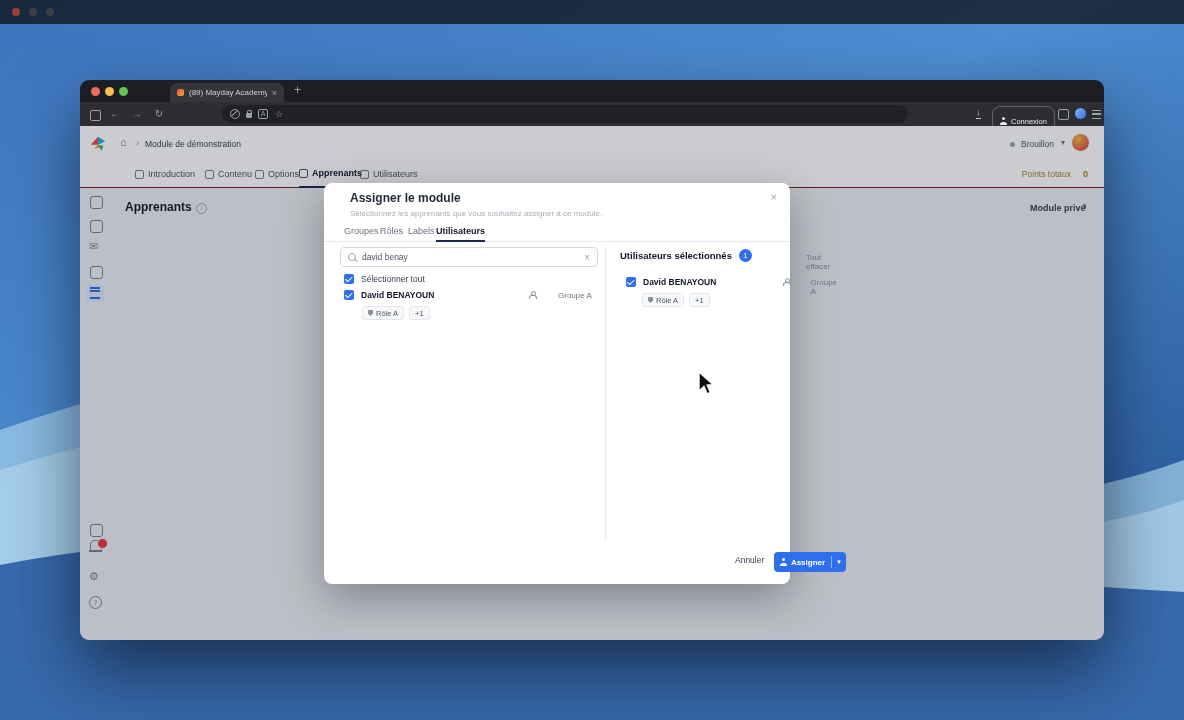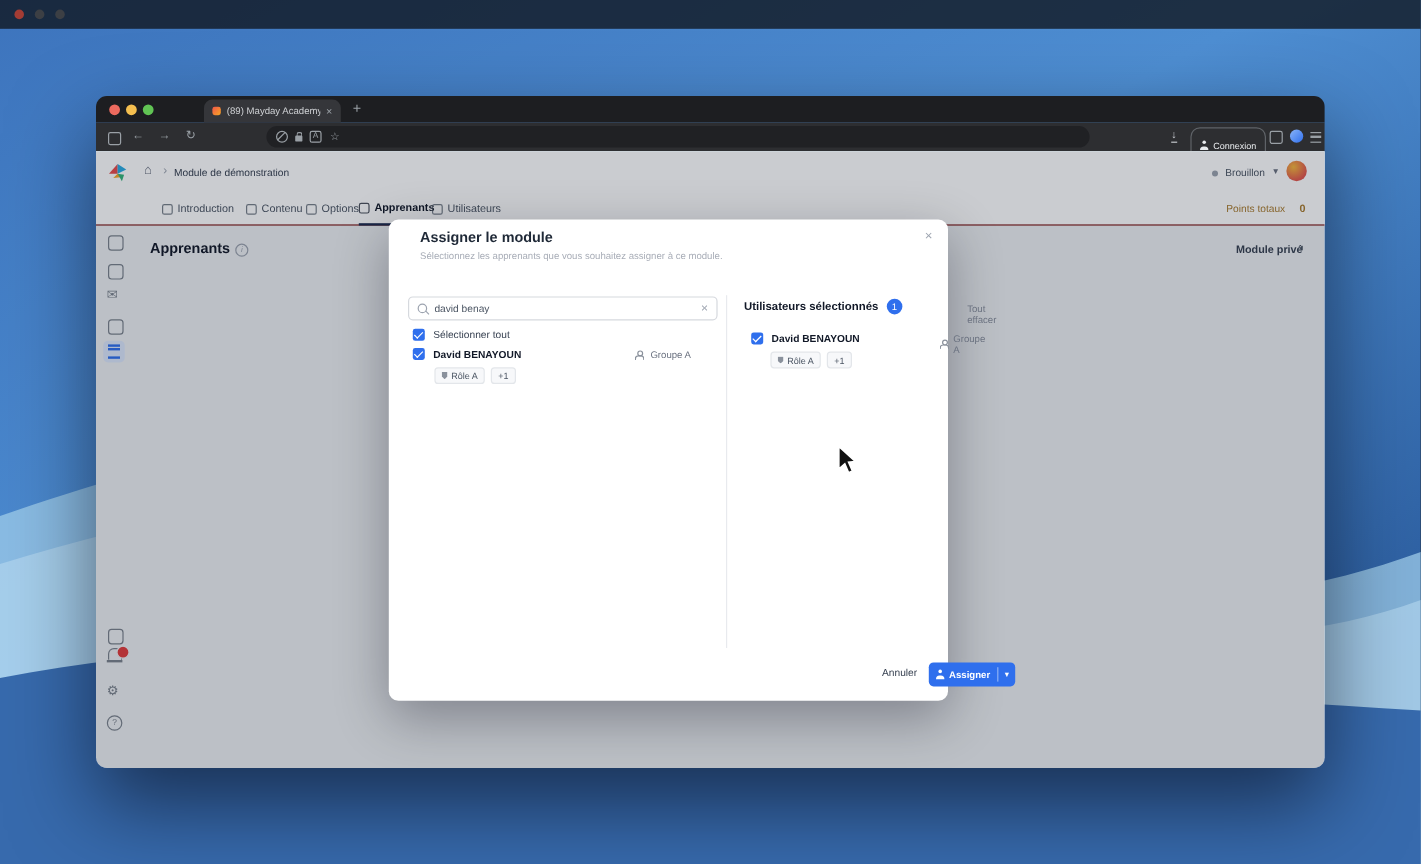--- a/index.html
+++ b/index.html
@@ -92,21 +92,21 @@
   .m-tab.active{color:#111827;font-weight:700;border-bottom:2px solid #1d2b4f}
   .m-search{position:absolute;left:16px;top:64px;width:258px;height:20px;border:1px solid #d6d9de;border-radius:4px;background:#fff;display:flex;align-items:center;gap:6px;padding:0 7px;box-sizing:border-box}
   .search-ic{width:6px;height:6px;border:1.2px solid #9ca3af;border-radius:50%;position:relative;flex:none}
   .search-ic::after{content:"";position:absolute;right:-3px;bottom:-1.5px;width:4px;height:1.2px;background:#9ca3af;transform:rotate(45deg)}
   .m-search input{flex:1;border:none;outline:none;background:transparent;font-family:"Liberation Sans",sans-serif;font-size:8.5px;color:#4b5563;padding:0}
   .m-clear{color:#9ca3af;font-size:10px;flex:none}
   .cb{width:10px;height:10px;border-radius:2px;background:#2f6fed;position:relative;flex:none}
   .cb::after{content:"";position:absolute;left:3px;top:1px;width:3px;height:5.5px;border:solid #fff;border-width:0 1.5px 1.5px 0;transform:rotate(45deg)}
   .all-row{position:absolute;left:20px;top:91px;display:flex;align-items:center;gap:7px;font-size:8.5px;color:#374151}
   .user-row{position:absolute;left:20px;top:107px;display:flex;align-items:center;gap:7px;font-size:8.5px;font-weight:700;color:#111827}
-  .group-chip{display:flex;align-items:center;gap:4px;font-size:8px;color:#6b7280;font-weight:400}
+  .group-chip{display:flex;align-items:flex-start;gap:20px;font-size:8px;color:#6b7280;font-weight:400}
   .chip-l{position:absolute;left:204px;top:108px}
   .ppl{position:relative;width:10px;height:8px}
   .ppl::before{content:"";position:absolute;left:3px;top:0;width:3px;height:3px;border:1px solid #8a919c;border-radius:50%}
   .ppl::after{content:"";position:absolute;left:1px;bottom:0;width:6px;height:3px;border:1px solid #8a919c;border-bottom:none;border-radius:3px 3px 0 0}
   .tags-row{position:absolute;display:flex;gap:5px}
   .tag{display:inline-flex;align-items:center;gap:3px;border:1px solid #e3e6ea;background:#f7f8fa;border-radius:3px;padding:1.5px 5px;font-size:7.5px;color:#4b5563}
   .shield-ic{width:5px;height:6px;background:#8a919c;clip-path:polygon(0 0,100% 0,100% 60%,50% 100%,0 60%)}
   .m-divider{position:absolute;left:281px;top:63px;width:1px;height:294px;background:#e8eaee}
   .sel-head{position:absolute;left:296px;top:66px;display:flex;align-items:center;gap:7px}
   .sel-title{font-size:9.5px;font-weight:700;color:#111827}
@@ -250,20 +250,26 @@
       <span class="module-private">Module privé</span>
       <span class="module-private-ic">◐</span>
 
       <div class="overlay"></div>
 
       <div class="modal">
         <span class="m-title">Assigner le module</span>
         <span class="m-close">×</span>
         <span class="m-sub">Sélectionnez les apprenants que vous souhaitez assigner à ce module.</span>
 
+        <div class="m-tabs">
+          <span class="m-tab" style="left:20px">Groupes</span>
+          <span class="m-tab" style="left:56px">Rôles</span>
+          <span class="m-tab" style="left:84px">Labels</span>
+          <span class="m-tab active" style="left:112px">Utilisateurs</span>
+        </div>
 
         <div class="m-search">
           <span class="search-ic"></span>
           <input type="text" value="david benay" style="">
           <span class="m-clear">×</span>
         </div>
 
         <div class="all-row">
           <span class="cb"></span>
           <span>Sélectionner tout</span>

